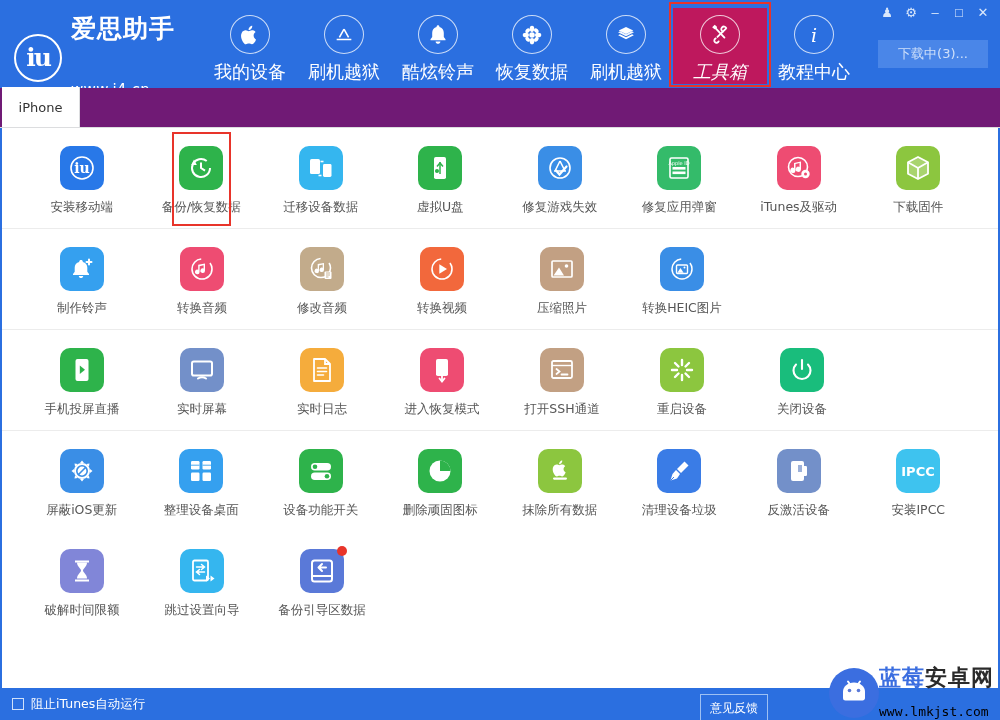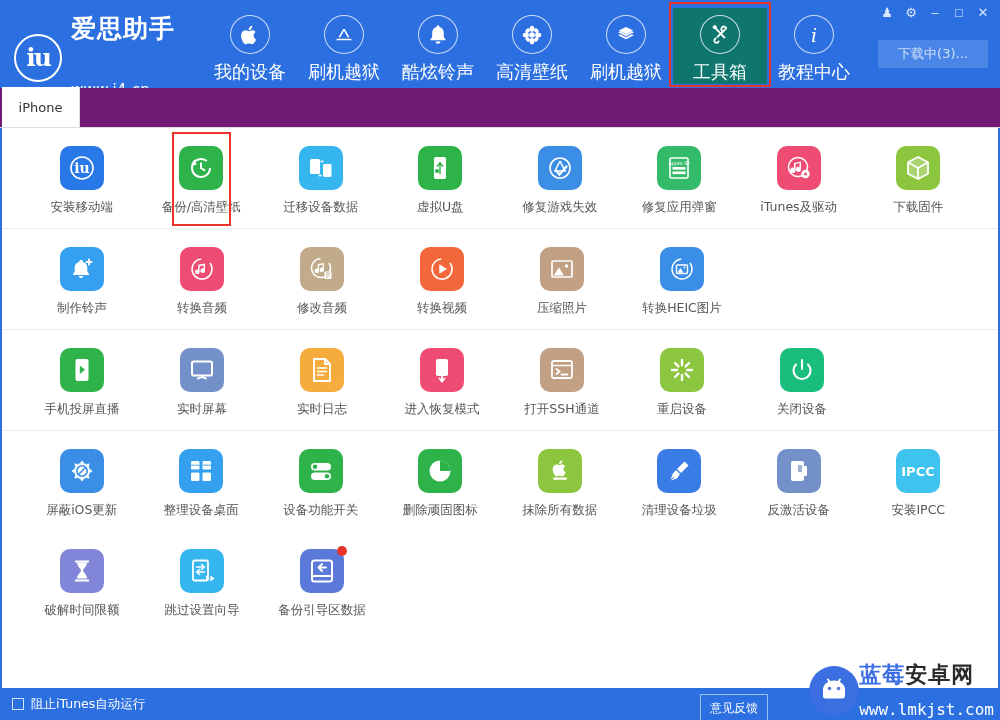--- a/index.html
+++ b/index.html
@@ -53,21 +53,21 @@
   }
 
   .navwrap { display:flex; margin-left:28px; margin-top:8px; height:80px; }
   .nav-item {
     width:94px; height:76px;
     display:flex; flex-direction:column; align-items:center;
     justify-content:flex-start;
     cursor:pointer; padding-top:7px;
     position:relative;
   }
-  .nav-item.active { background:#0f766e; }
+  .nav-item.active { background:#be185d;font-style:italic; }
   .nav-item.highlight::after {
     content:""; position:absolute; left:-4px; top:-6px; right:-4px; bottom:-3px;
     border:2.5px solid #e8342a; pointer-events:none;
   }
   .nav-circle {
     width:40px; height:40px; border-radius:50%;
     border:1.5px solid rgba(255,255,255,.75);
     display:flex; align-items:center; justify-content:center;
     color:#fff;
   }
@@ -200,21 +200,21 @@
     background:#3b6ee0;
     display:flex; align-items:center; justify-content:center;
   }
   .wm-txt { display:flex; flex-direction:column; line-height:1; }
   .wm-name {
     font-size:22px; font-weight:bold; color:#2a2a2a;
     font-family:"DejaVu Sans", sans-serif; letter-spacing:1px;
   }
   .wm-name .b { color:#3b6ee0; }
   .wm-url {
-    font-size:16px; color:#ffffff; margin-top:16px;
+    font-size:13px; color:#000000; margin-top:16px;
     font-family:"DejaVu Sans Mono", monospace;
   }
 </style>
 </head>
 <body>
 
 <div class="app">
 
   <div class="header">
 
@@ -266,21 +266,21 @@
                 <ellipse cx="12" cy="18.7" rx="2.5" ry="3.4"></ellipse>
                 <ellipse cx="5.3" cy="12" rx="3.4" ry="2.5"></ellipse>
                 <ellipse cx="18.7" cy="12" rx="3.4" ry="2.5"></ellipse>
                 <ellipse cx="7.3" cy="7.3" rx="3" ry="2.1" transform="rotate(-45 7.3 7.3)"></ellipse>
                 <ellipse cx="16.7" cy="16.7" rx="3" ry="2.1" transform="rotate(-45 16.7 16.7)"></ellipse>
                 <ellipse cx="16.7" cy="7.3" rx="2.1" ry="3" transform="rotate(-45 16.7 7.3)"></ellipse>
                 <ellipse cx="7.3" cy="16.7" rx="2.1" ry="3" transform="rotate(-45 7.3 16.7)"></ellipse>
               </g>
             </svg>
         </div>
-        <div class="nav-label">高清壁纸</div>
+        <div class="nav-label">恢复数据</div>
       </div>
 
       <div class="nav-item">
         <div class="nav-circle">
           <svg width="22" height="20" viewBox="0 0 24 22">
               <g fill="#fff">
                 <path d="M12 2.2 4 6.1l8 3.8 8-3.8z"></path>
                 <path d="M3.2 8.1 12 12.4l8.8-4.3-2.4-1.2L12 10.1 5.6 6.9z" opacity=".95"></path>
                 <path d="M12 13.6 5.3 10.3 3.4 11.3 12 15.6l8.6-4.3-1.9-1z"></path>
               </g>
@@ -348,21 +348,21 @@
         <div class="cell highlight">
           <div class="tile" style="background:#2eb34b">
             <svg width="30" height="30" viewBox="0 0 30 30">
                 <g fill="none" stroke="#fff" stroke-width="2">
                   <path d="M24 15a9 9 0 1 1-3.3-6.9"></path>
                   <path d="M15 9.5V15l4 2.6"></path>
                 </g>
                 <path fill="#fff" d="M8 6.5 10.8 12 5.2 12z"></path>
               </svg>
           </div>
-          <div class="cell-label">备份/高清壁纸</div>
+          <div class="cell-label">备份/恢复数据</div>
         </div>
 
         <div class="cell">
           <div class="tile" style="background:#35b6ef">
             <svg width="30" height="30" viewBox="0 0 30 30">
                 <g fill="#fff">
                   <rect x="4" y="6" width="10" height="15" rx="1.6"></rect>
                   <rect x="17" y="11" width="8.5" height="13" rx="1.4"></rect>
                 </g>
                 <g stroke="#fff" stroke-width="1.6" fill="none">

